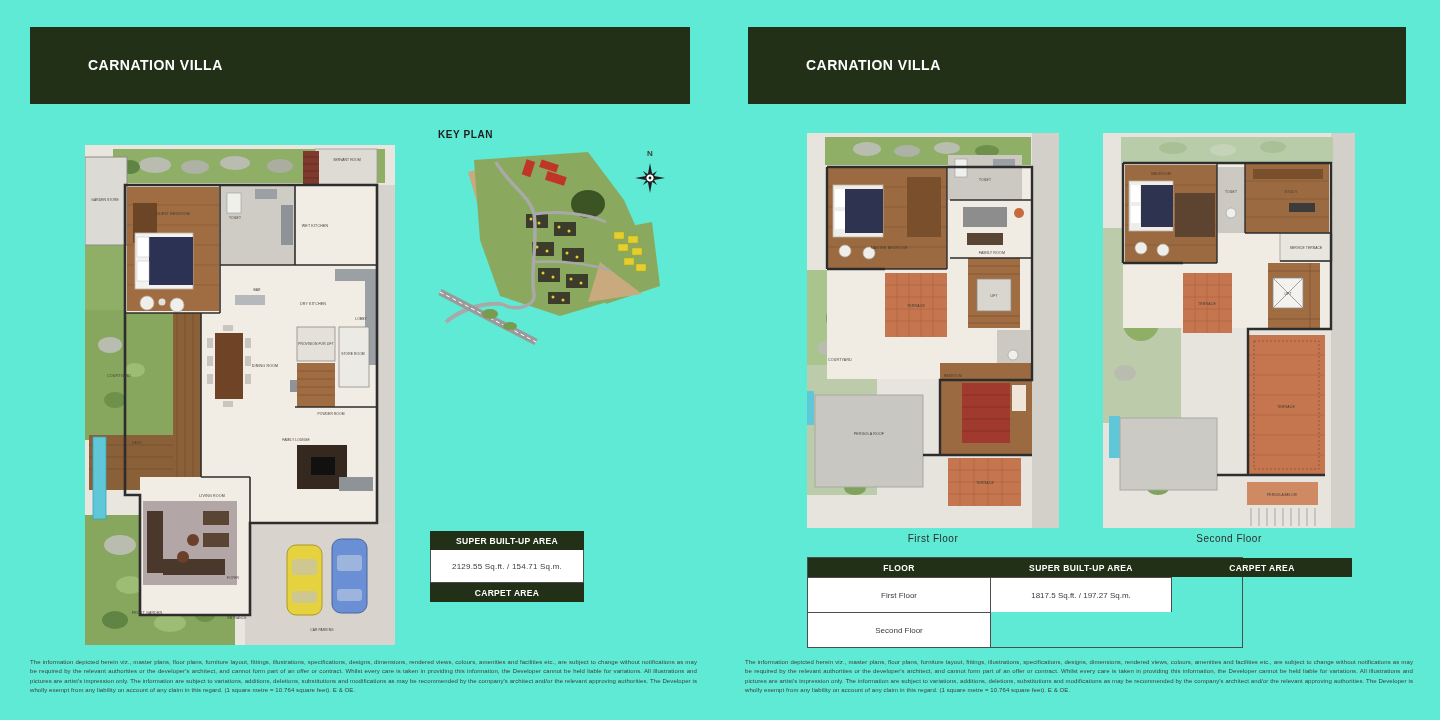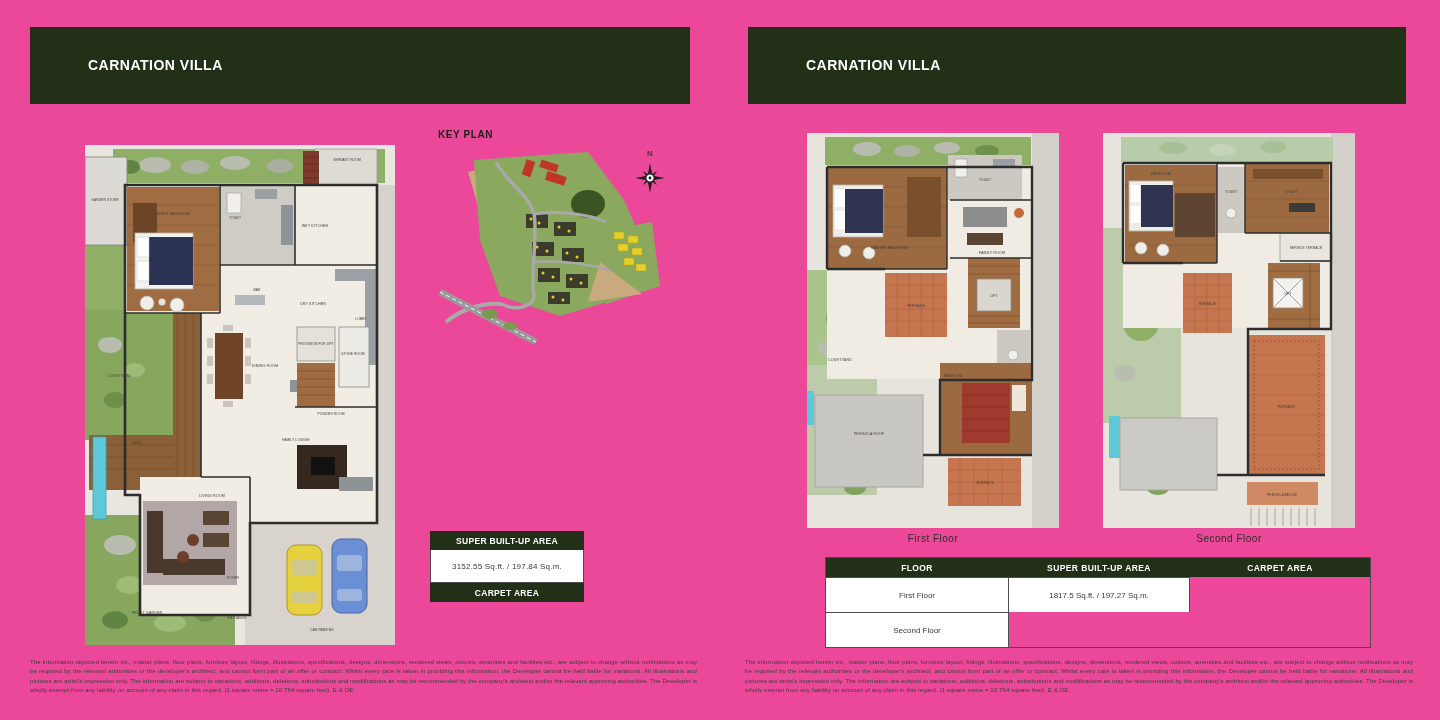--- a/index.html
+++ b/index.html
@@ -1,32 +1,32 @@
 <!DOCTYPE html>
 <html><head>
 <meta charset="utf-8">
 <style>
   * { margin:0; padding:0; box-sizing:border-box; }
   body { background:#ffffff; font-family:"Liberation Sans", sans-serif; }
-  .page { position:relative; width:1440px; height:720px; background:#ec4899; overflow:hidden; }
+  .page { position:relative; width:1440px; height:720px; background:#5eead4; overflow:hidden; }
 
   
   .hdr { position:absolute; top:27px; height:77px; background:#233018; color:#ffffff;
          display:flex; flex-direction:column; justify-content:center; padding-left:58px; }
   .hdr .l1, .hdr .l2 { font-size:14px; font-weight:bold; letter-spacing:.5px; line-height:1.6; }
 
   
   .abox { position:absolute; left:430px; top:531px; width:154px; }
   .abox-h { background:#233018; color:#fff; font-size:8.5px; font-weight:bold; text-align:center;
             padding:5px 0 4px; letter-spacing:.3px; }
   .abox-v { border:1px solid #4d4d4d; border-top:none; height:33px; display:flex; align-items:center;
             justify-content:center; font-size:8px; color:#3a3a3a; background:#fff; letter-spacing:.2px; }
 
   
-  .ftable { position:absolute; left:825px; top:557px; width:546px; border:1px solid #4d4d4d; }
+  .ftable { position:absolute; left:807px; top:557px; width:436px; border:1px solid #4d4d4d; }
   .frow { display:grid; grid-template-columns:183px 181px 180px; }
   .fth { background:#233018; color:#fff; font-size:8.5px; font-weight:bold; text-align:center;
          padding:5px 0 4px; letter-spacing:.4px; border-right:1px solid #233018; }
   .ftd { font-size:8px; color:#3a3a3a; text-align:center; height:35px; display:flex; align-items:center;
          justify-content:center; border-right:1px solid #4d4d4d; border-top:1px solid #4d4d4d; background:#fff; }
   .frow .last { border-right:none; }
 
   .caption { position:absolute; font-size:10px; color:#2c2c2c; text-align:center; letter-spacing:.5px; }
 
   .keyplan-title { position:absolute; left:438px; top:129px; width:232px; text-align:left;
@@ -288,21 +288,21 @@
         <polygon points="0,-10 2,0 0,10 -2,0" fill="#1d1d1d"></polygon>
         <polygon points="-10,0 0,2 10,0 0,-2" fill="#1d1d1d"></polygon>
       </g>
       <circle r="4.2" fill="#ffffff" stroke="#1d1d1d" stroke-width="1.2"></circle>
       <circle r="1.4" fill="#1d1d1d"></circle>
     </g>
   </svg>
 
   <div class="abox">
     <div class="abox-h">SUPER BUILT-UP AREA</div>
-    <div class="abox-v">3152.55 Sq.ft. / 197.84 Sq.m.</div>
+    <div class="abox-v">2129.55 Sq.ft. / 154.71 Sq.m.</div>
     <div class="abox-h">CARPET AREA</div>
   </div>
 
   <svg style="left:807px; top:133px;" width="252" height="395" viewBox="0 0 252 395">
     <rect x="0" y="0" width="252" height="395" fill="#e7e4dd"></rect>
     <rect x="225" y="0" width="27" height="395" fill="#d3d0ca"></rect>
     <g>
       <rect x="18" y="4" width="206" height="28" fill="#8fae66"></rect>
       <ellipse cx="60" cy="16" rx="14" ry="7" fill="#b9bdb0"></ellipse>
         <ellipse cx="100" cy="18" rx="13" ry="6" fill="#adb2a4"></ellipse>

